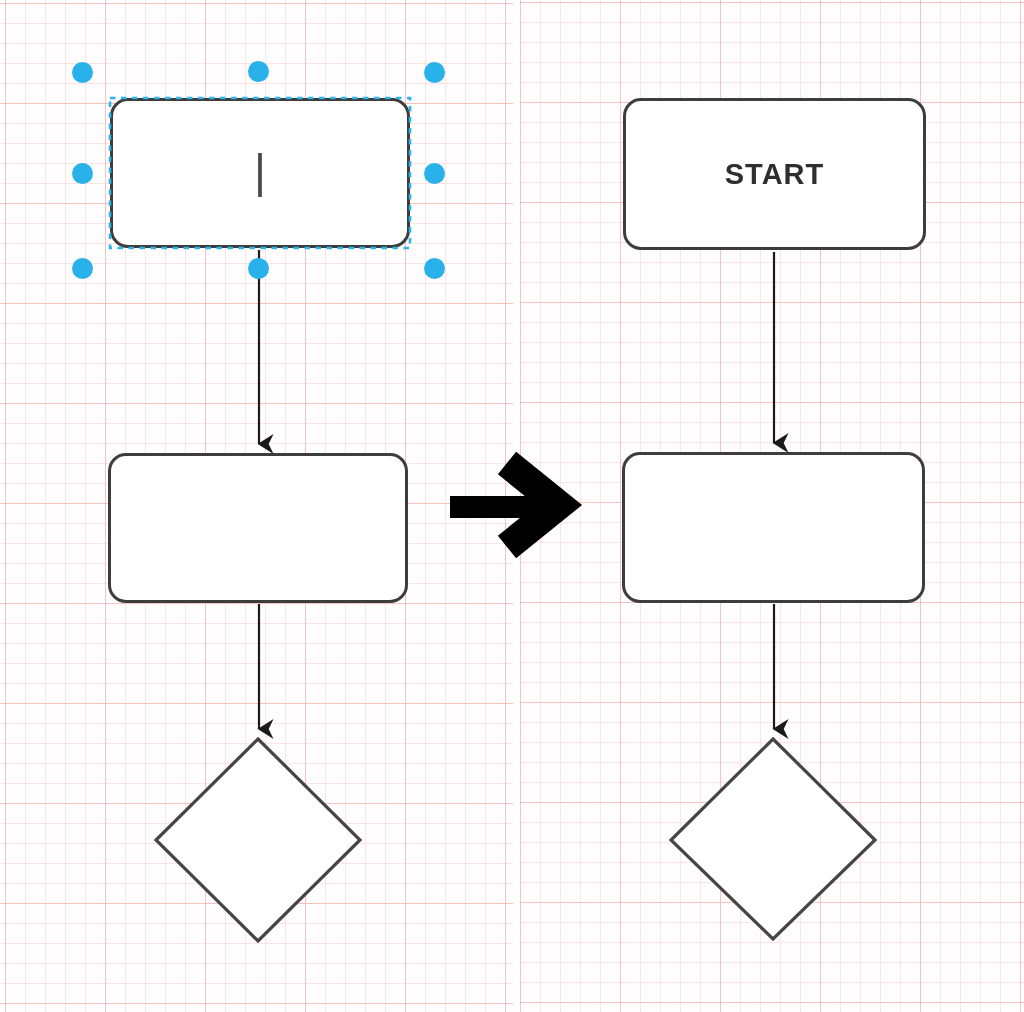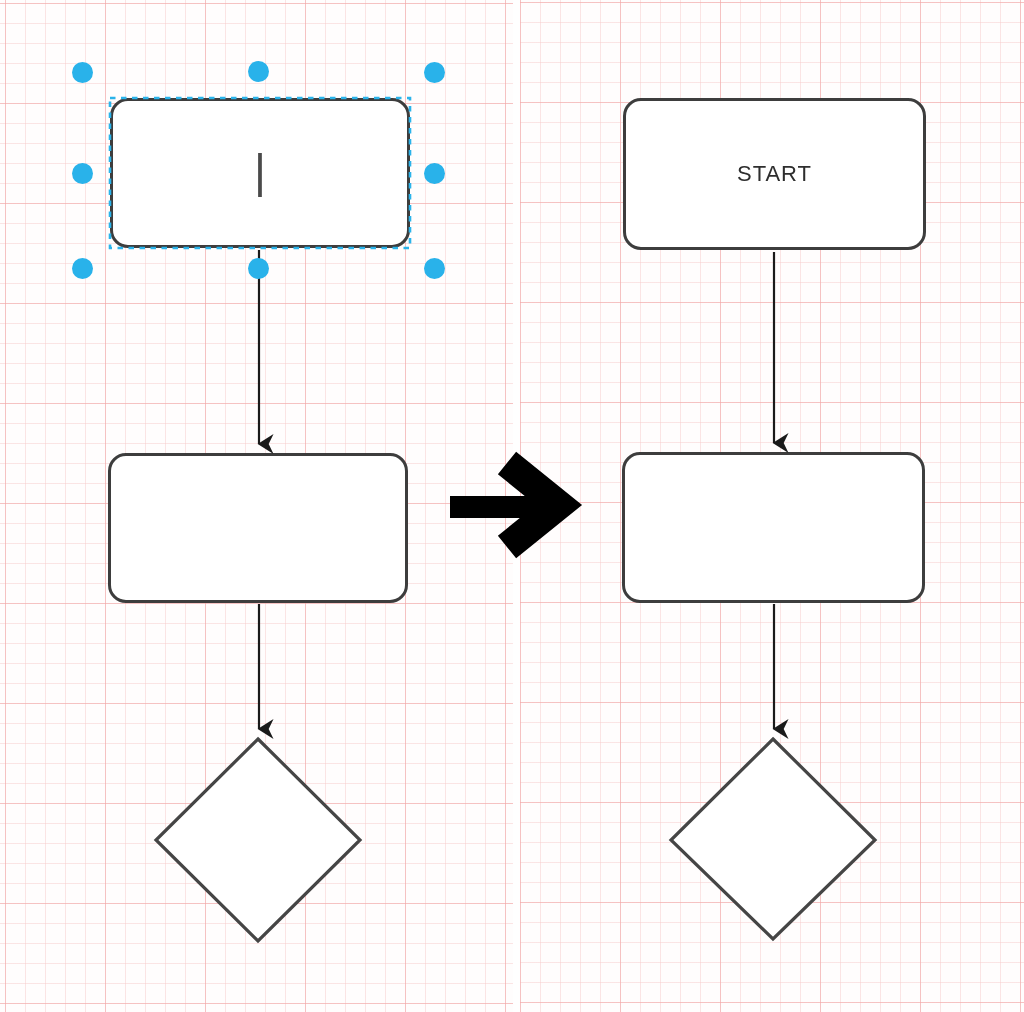--- a/index.html
+++ b/index.html
@@ -28,22 +28,23 @@
   .node-rect{
     position:absolute;
     background:#ffffff;
     border:3px solid #3d3d3d;
     border-radius:18px;
     box-sizing:border-box;
     display:flex;align-items:center;justify-content:center;
     z-index:2;
   }
   .node-label{
-    font-size:22px;color:#2e2e2e;letter-spacing:1px;
+    font-size:29px;color:#2e2e2e;letter-spacing:1px;
     font-family:"Liberation Sans", sans-serif;
+    font-weight:bold;
   }
   #before-start-rect{left:110px;top:98px;width:300px;height:150px;}
   #before-process-rect{left:108px;top:453px;width:300px;height:150px;}
   #after-start-rect{left:623px;top:98px;width:303px;height:152px;}
   #after-process-rect{left:622px;top:452px;width:303px;height:151px;}
 
   
   .caret{
     font-size:46px;line-height:46px;color:#4a4a4a;font-weight:400;
     transform:translateY(-2px);

